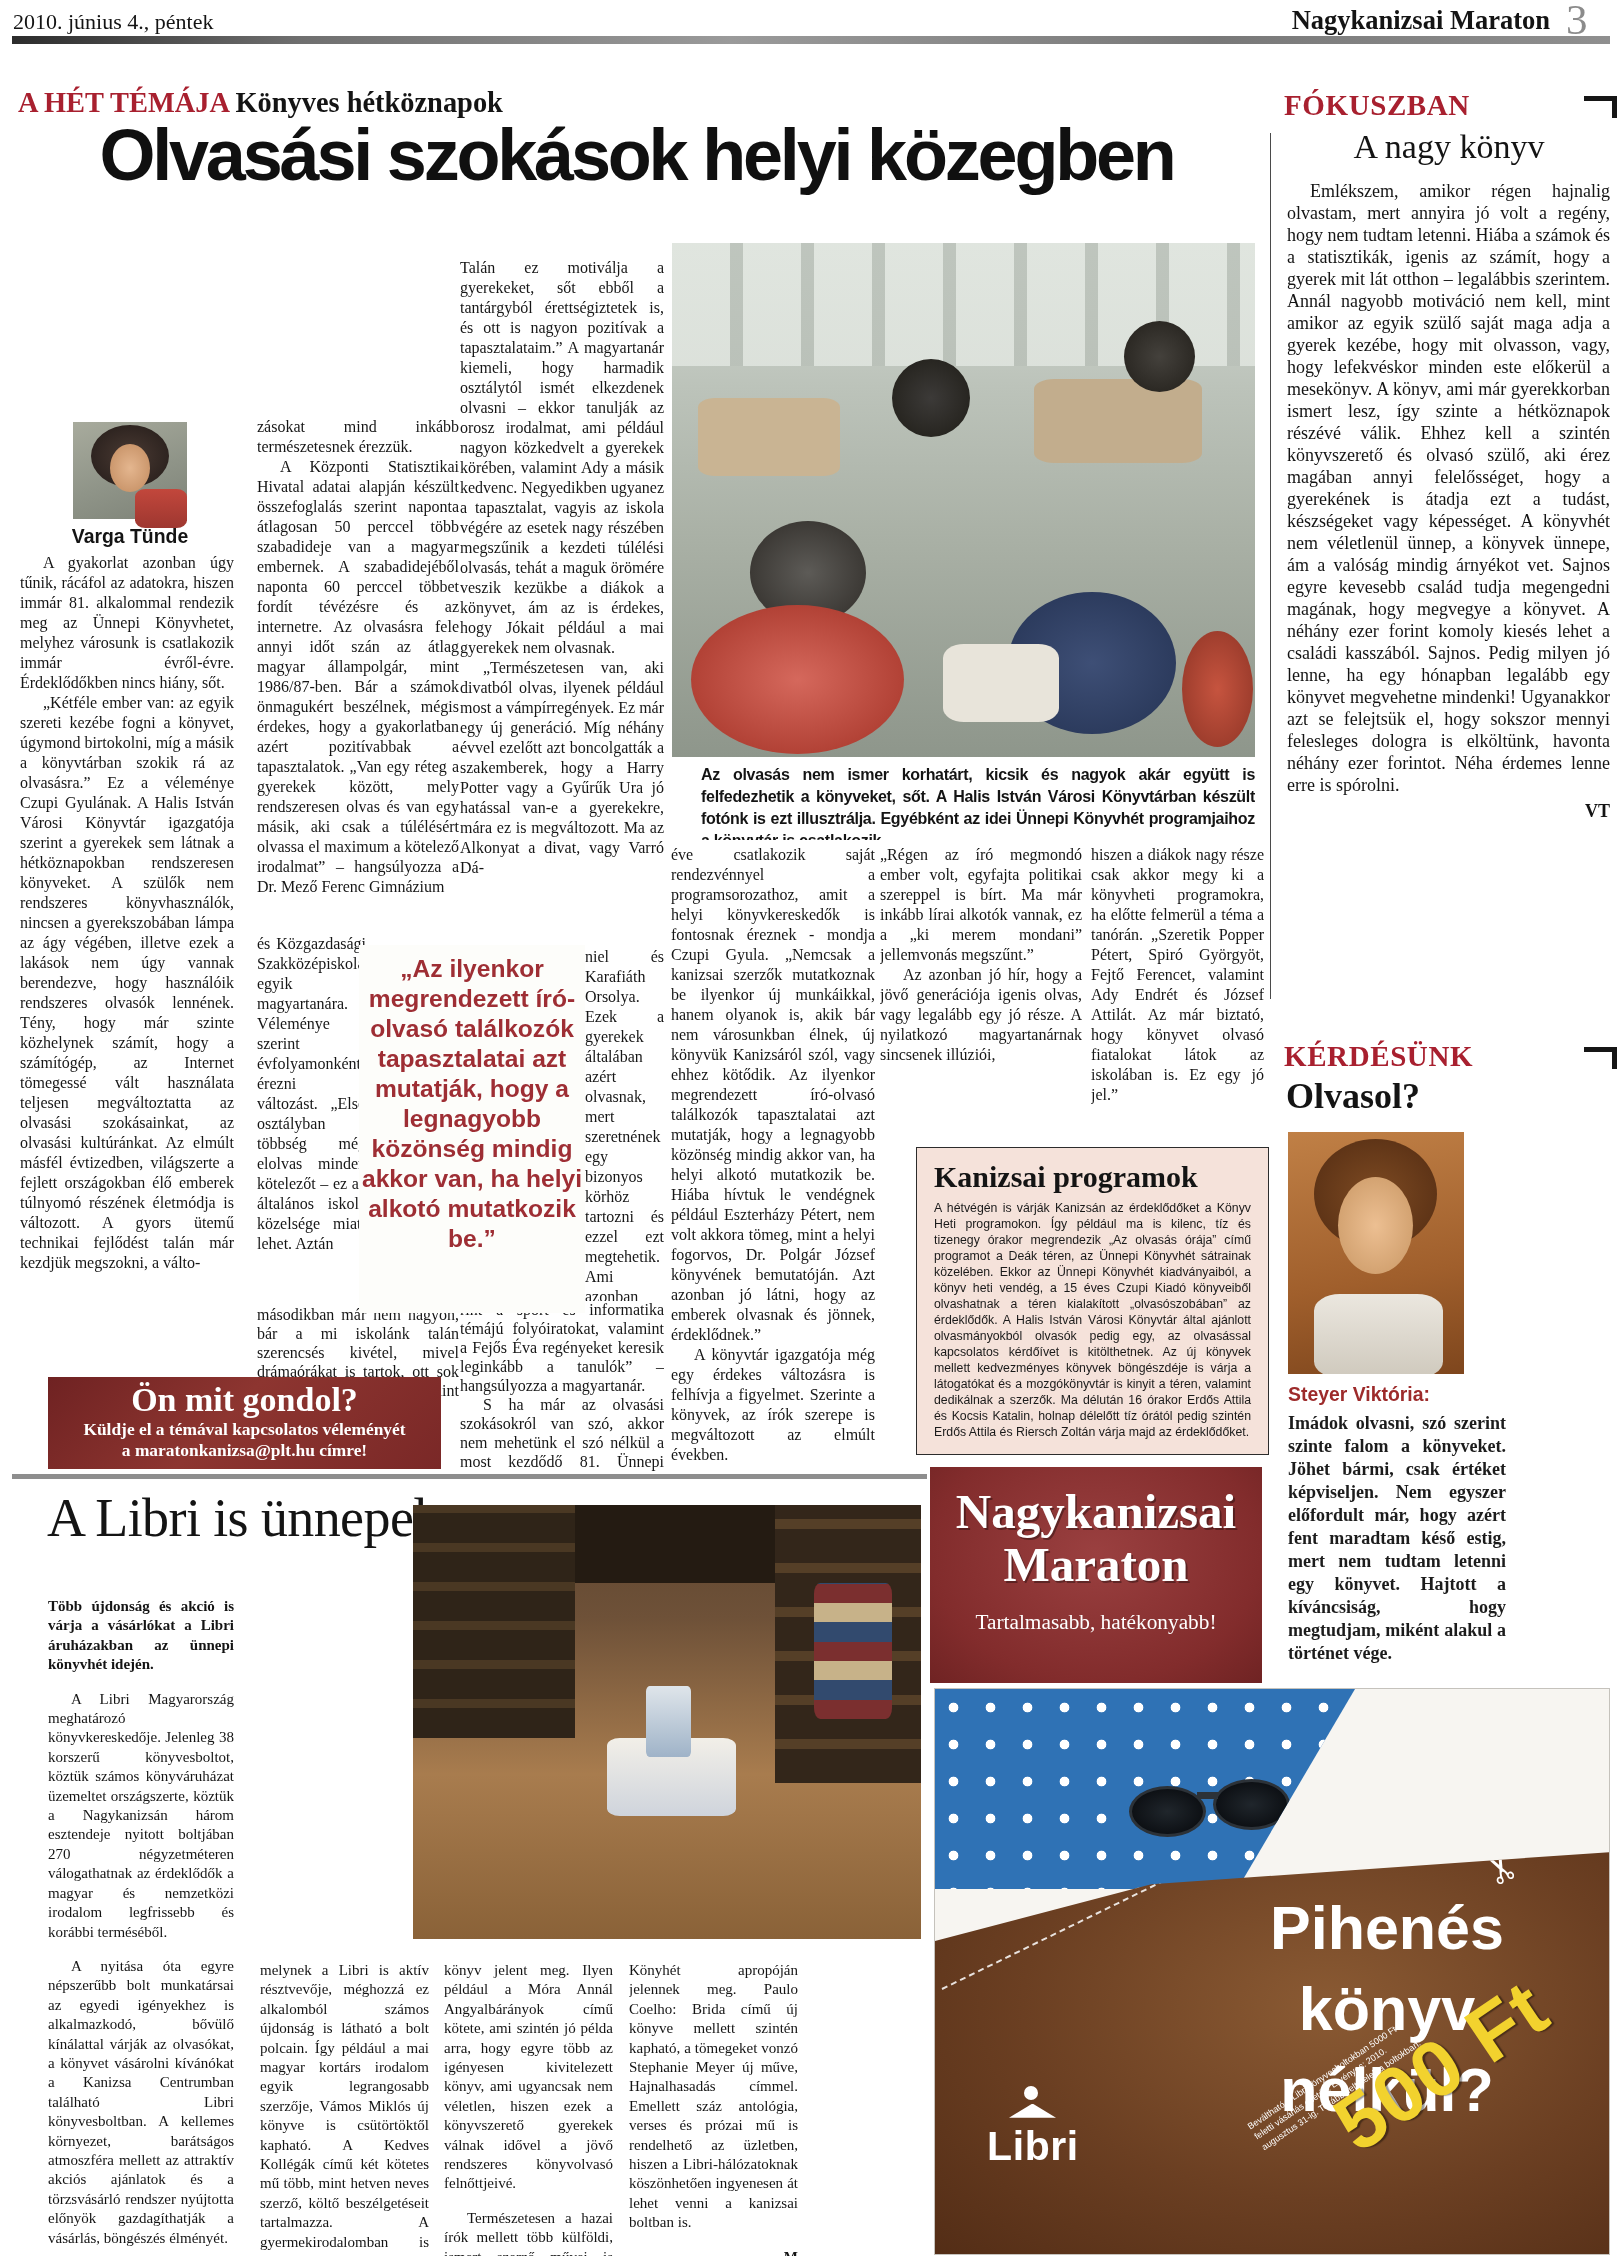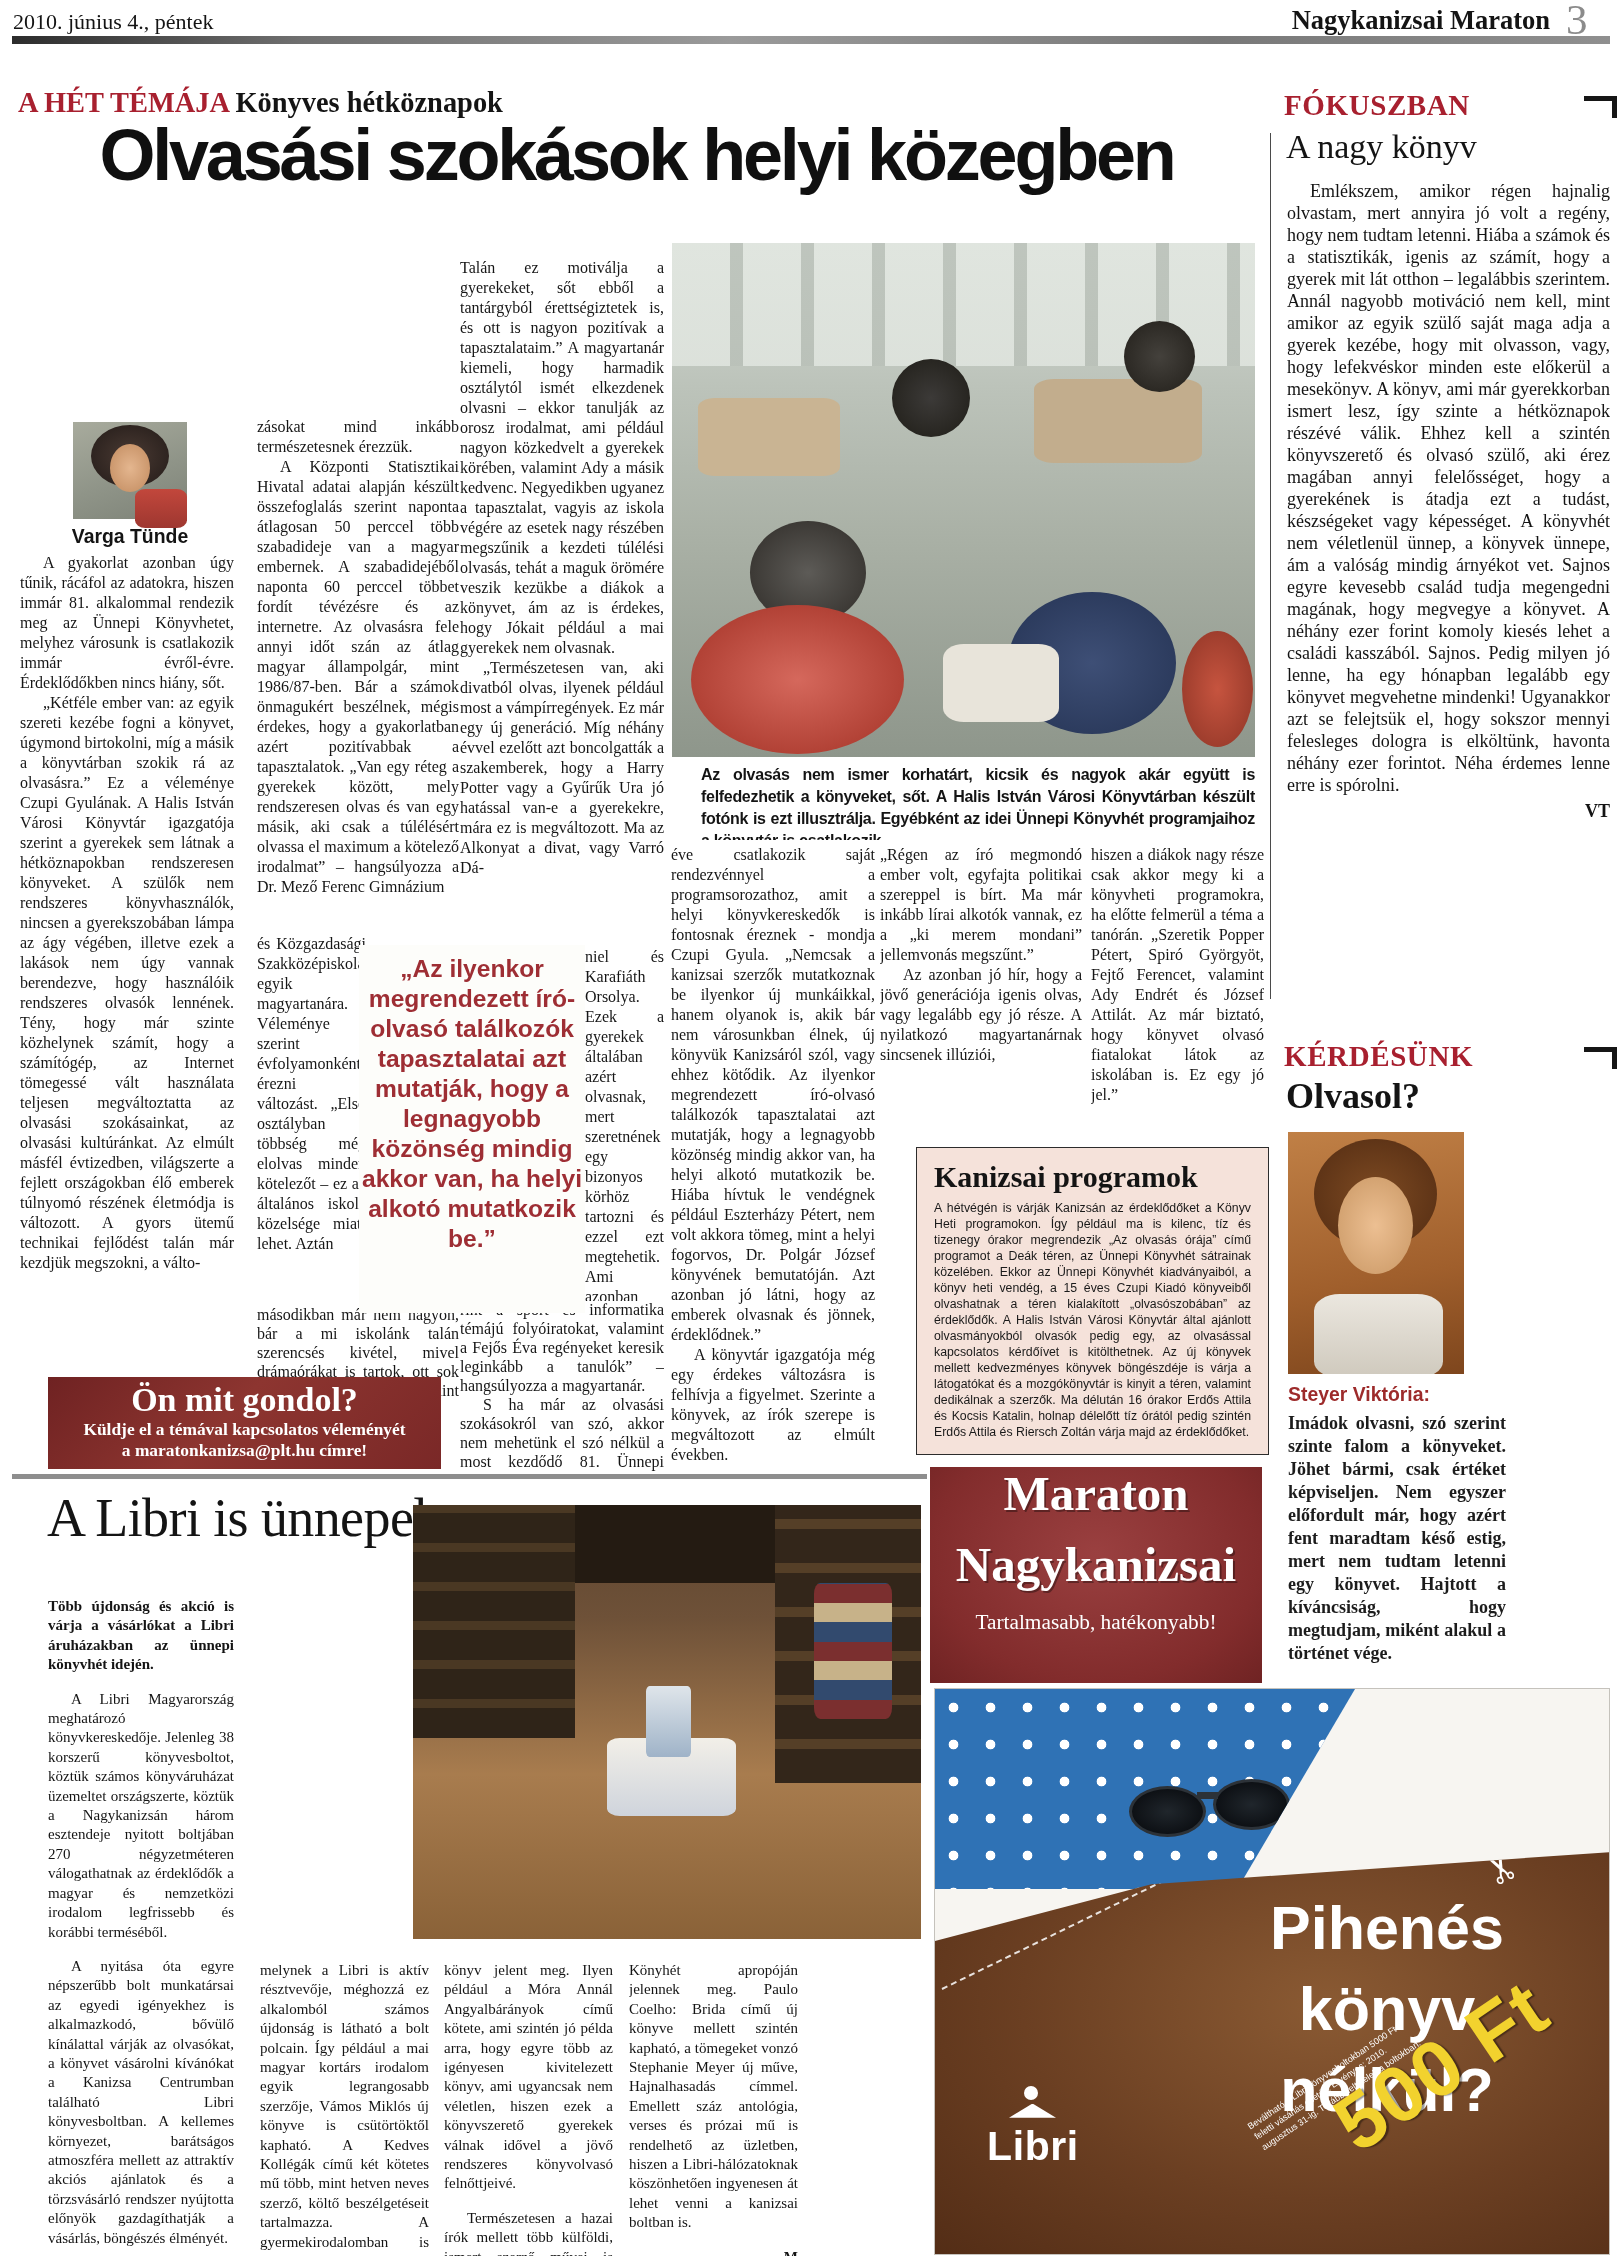--- a/index.html
+++ b/index.html
@@ -104,21 +104,21 @@
 
   <div class="abs clip" style="left:48px;top:1377px;width:393px;height:92px;background:linear-gradient(135deg,#6f2222 0%,#8d3530 45%,#7a2827 100%);text-align:center;">
     <div class="serif" style="color:#fff;font-size:34px;font-weight:bold;margin-top:3.9px;">Ön mit gondol?</div>
     <div class="serif" style="color:#fff;font-size:17.4px;font-weight:bold;line-height:21.3px;">Küldje el a témával kapcsolatos véleményét</div>
     <div class="serif" style="color:#fff;font-size:17.4px;font-weight:bold;line-height:21.3px;">a maratonkanizsa@plt.hu címre!</div>
   </div>
 
   <div class="abs" style="left:1270px;top:133px;width:1.3px;height:866px;background:#4a4a4a;"></div>
   <div class="abs serif label red" style="left:1284px;top:89px;">FÓKUSZBAN</div>
   <div class="abs corner" style="left:1584px;top:96px;"></div>
-  <div class="abs serif" style="left:1286px;top:128px;width:326px;font-size:34px;">A nagy könyv</div>
+  <div class="abs serif" style="left:1286px;top:128px;width:326px;text-align:center;font-size:34px;">A nagy könyv</div>
   <div class="abs serif just clip" style="left:1287px;top:180px;width:323px;height:821px;font-size:18px;line-height:22px;">
     <p class="ind" style="margin:0;">Emlékszem, amikor régen hajnalig olvastam, mert annyira jó volt a regény, hogy nem tudtam letenni. Hiába a számok és a statisztikák, igenis az számít, hogy a gyerek mit lát otthon – legalábbis szerintem. Annál nagyobb motiváció nem kell, mint amikor az egyik szülő saját maga adja a gyerek kezébe, hogy mit olvasson, vagy, hogy lefekvéskor minden este előkerül a mesekönyv. A könyv, ami már gyerekkorban ismert lesz, így szinte a hétköznapok részévé válik. Ehhez kell a szintén könyvszerető és olvasó szülő, aki érez magában annyi felelősséget, hogy a gyerekének is átadja ezt a tudást, készségeket vagy képességet. A könyvhét nem véletlenül ünnep, a könyvek ünnepe, ám a valóság mindig árnyékot vet. Sajnos egyre kevesebb család tudja megengedni magának, hogy megvegye a könyvet. A néhány ezer forint komoly kiesés lehet a családi kasszából. Sajnos. Pedig milyen jó lenne, ha egy hónapban legalább egy könyvet megvehetne mindenki! Ugyanakkor azt se felejtsük el, hogy sokszor mennyi felesleges dologra is elköltünk, havonta néhány ezer forintot. Néha érdemes lenne erre is spórolni.</p>
     <div style="text-align:right;font-weight:bold;margin-top:3.9px;">VT</div>
   </div>
 
   <div class="abs serif label red" style="left:1284px;top:1040px;">KÉRDÉSÜNK</div>
   <div class="abs corner" style="left:1584px;top:1047px;"></div>
   <div class="abs serif" style="left:1286px;top:1075px;font-size:36px;font-weight:bold;">Olvasol?</div>
   <div class="abs photo clip" style="left:1288px;top:1132px;width:176px;height:242px;background:linear-gradient(170deg,#c08046 0%,#a05f2c 60%,#7e461d 100%);">
     <div class="blob" style="left:26px;top:6.5px;width:123px;height:110px;background:radial-gradient(#7d4a22,#5d3316 75%);"></div>
@@ -158,22 +158,22 @@
   <div class="abs serif just clip" style="left:444px;top:1946px;width:169px;height:310px;font-size:15px;line-height:19.4px;">
     <p class="noind">könyv jelent meg. Ilyen például a Móra Annál Angyalbárányok című kötete, ami szintén jó példa arra, hogy egyre több az igényesen kivitelezett könyv, ami ugyancsak nem véletlen, hiszen ezek a könyvszerető gyerekek válnak idővel a jövő rendszeres könyvolvasó felnőttjeivé.</p>
     <p class="ind">Természetesen a hazai írók mellett több külföldi, ismert szerző művei is éppen a</p>
   </div>
   <div class="abs serif just clip" style="left:629px;top:1946px;width:169px;height:310px;font-size:15px;line-height:19.4px;">
     <p class="noind">Könyhét apropóján jelennek meg. Paulo Coelho: Brida című új könyve mellett szintén kapható, a tömegeket vonzó Stephanie Meyer új műve, Hajnalhasadás címmel. Emellett száz antológia, verses és prózai mű is rendelhető az üzletben, hiszen a Libri-hálózatoknak köszönhetően ingyenesen át lehet venni a kanizsai boltban is.</p>
     <div style="text-align:right;font-weight:bold;">M</div>
   </div>
 
   <div class="abs clip" style="left:930px;top:1467px;width:332px;height:216px;background:radial-gradient(ellipse at 50% 40%,#9a4040 0%,#822c2c 70%,#6f2323 100%);">
+    <div class="serif adtxt" style="font-size:49px;line-height:53px;margin-top:18px;text-shadow:1.9px 1.9px 0 rgba(0,0,0,.35);">Nagykanizsai</div>
     <div class="serif adtxt" style="font-size:49px;line-height:53px;text-shadow:1.9px 1.9px 0 rgba(0,0,0,.35);">Maraton</div>
-    <div class="serif adtxt" style="font-size:49px;line-height:53px;margin-top:18px;text-shadow:1.9px 1.9px 0 rgba(0,0,0,.35);">Nagykanizsai</div>
     <div class="serif adtxt" style="font-size:21.3px;margin-top:19.4px;font-weight:normal;">Tartalmasabb, hatékonyabb!</div>
   </div>
 
   <div class="abs clip" style="left:934px;top:1688px;width:676px;height:567px;background:#f7f5f1;border:0.6px solid #c5c2bc;box-sizing:border-box;">
 
     <div class="abs clip" style="left:0;top:0;width:420px;height:200px;background-color:#2f72b5;background-image:radial-gradient(#ffffff 4.5px,rgba(255,255,255,0) 5.2px);background-size:37px 37px;clip-path:polygon(0 0,100% 0,72% 100%,0 100%);">
       <div class="blob" style="left:194px;top:97px;width:71px;height:45px;background:radial-gradient(#20262c,#0c0f13 75%);border:3.9px solid #2c3238;"></div>
       <div class="blob" style="left:278px;top:90px;width:71px;height:45px;background:radial-gradient(#20262c,#0c0f13 75%);border:3.9px solid #2c3238;"></div>
       <div class="abs" style="left:262px;top:103px;width:20.7px;height:6.5px;background:#2c3238;"></div>
     </div>

